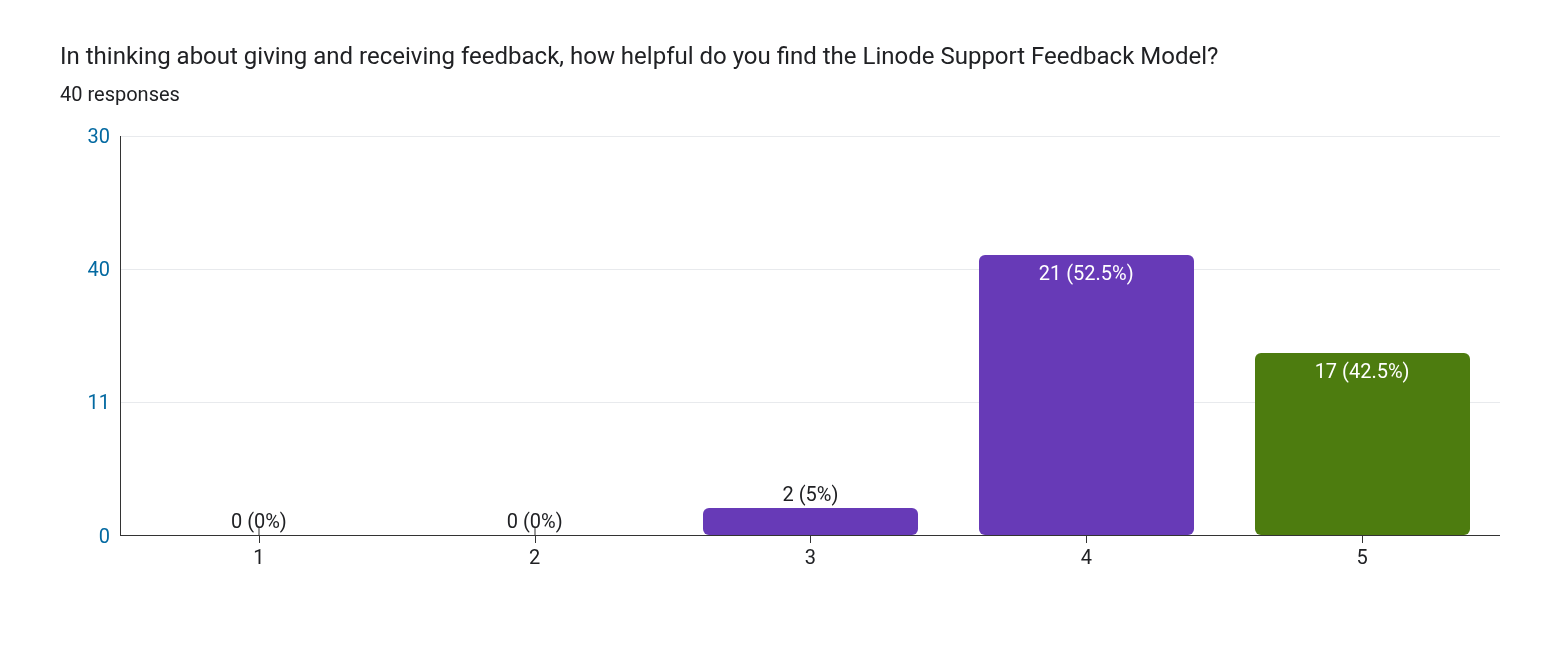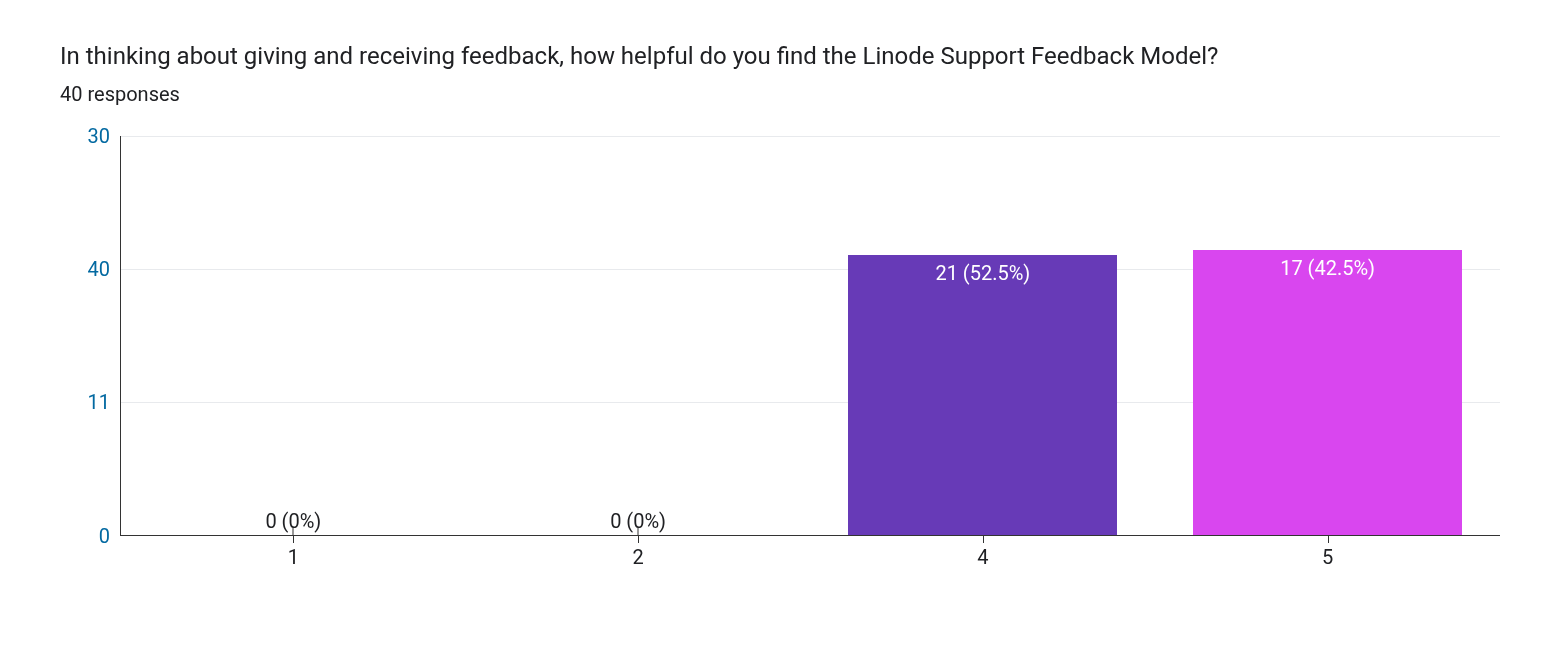--- a/index.html
+++ b/index.html
@@ -60,20 +60,21 @@
     flex: 1;
     position: relative;
     display: flex;
     justify-content: center;
     align-items: flex-end;
   }
   .bar {
     width: 78%;
     background: #673ab7;
     position: relative;
+    border-radius: 6px;
   }
   .bar-label {
     position: absolute;
     bottom: 100%;
     left: 50%;
     transform: translateX(-50%);
     white-space: nowrap;
     font-size: 20px;
     color: #202124;
     padding-bottom: 2px;
@@ -142,28 +143,35 @@
         </div>
         <div class="slot">
           <div class="small-tick"></div>
           <div class="bar" style="height: 0px; background: rgb(103, 58, 183); width: 78%;">
             <div class="bar-label">0 (0%)</div>
           </div>
           <div class="tickmark"></div>
           <div class="xtick">2</div>
         </div>
         <div class="slot">
+          <div class="bar" style="height: 26.6667px; background: rgb(103, 58, 183);">
+            <div class="bar-label">2 (5%)</div>
+          </div>
+          <div class="tickmark"></div>
+          <div class="xtick">3</div>
+        </div>
+        <div class="slot">
           <div class="bar" style="height: 280px; background: rgb(103, 58, 183);">
             <div class="bar-label inside">21 (52.5%)</div>
           </div>
           <div class="tickmark"></div>
           <div class="xtick">4</div>
         </div>
         <div class="slot">
-          <div class="bar" style="height: 285px; background: #d946ef;">
+          <div class="bar" style="height: 182px; background: #4d7c0f;">
             <div class="bar-label inside">17 (42.5%)</div>
           </div>
           <div class="tickmark"></div>
           <div class="xtick">5</div>
         </div>
       </div>
   </div>
 </div>
 
 </body></html>

